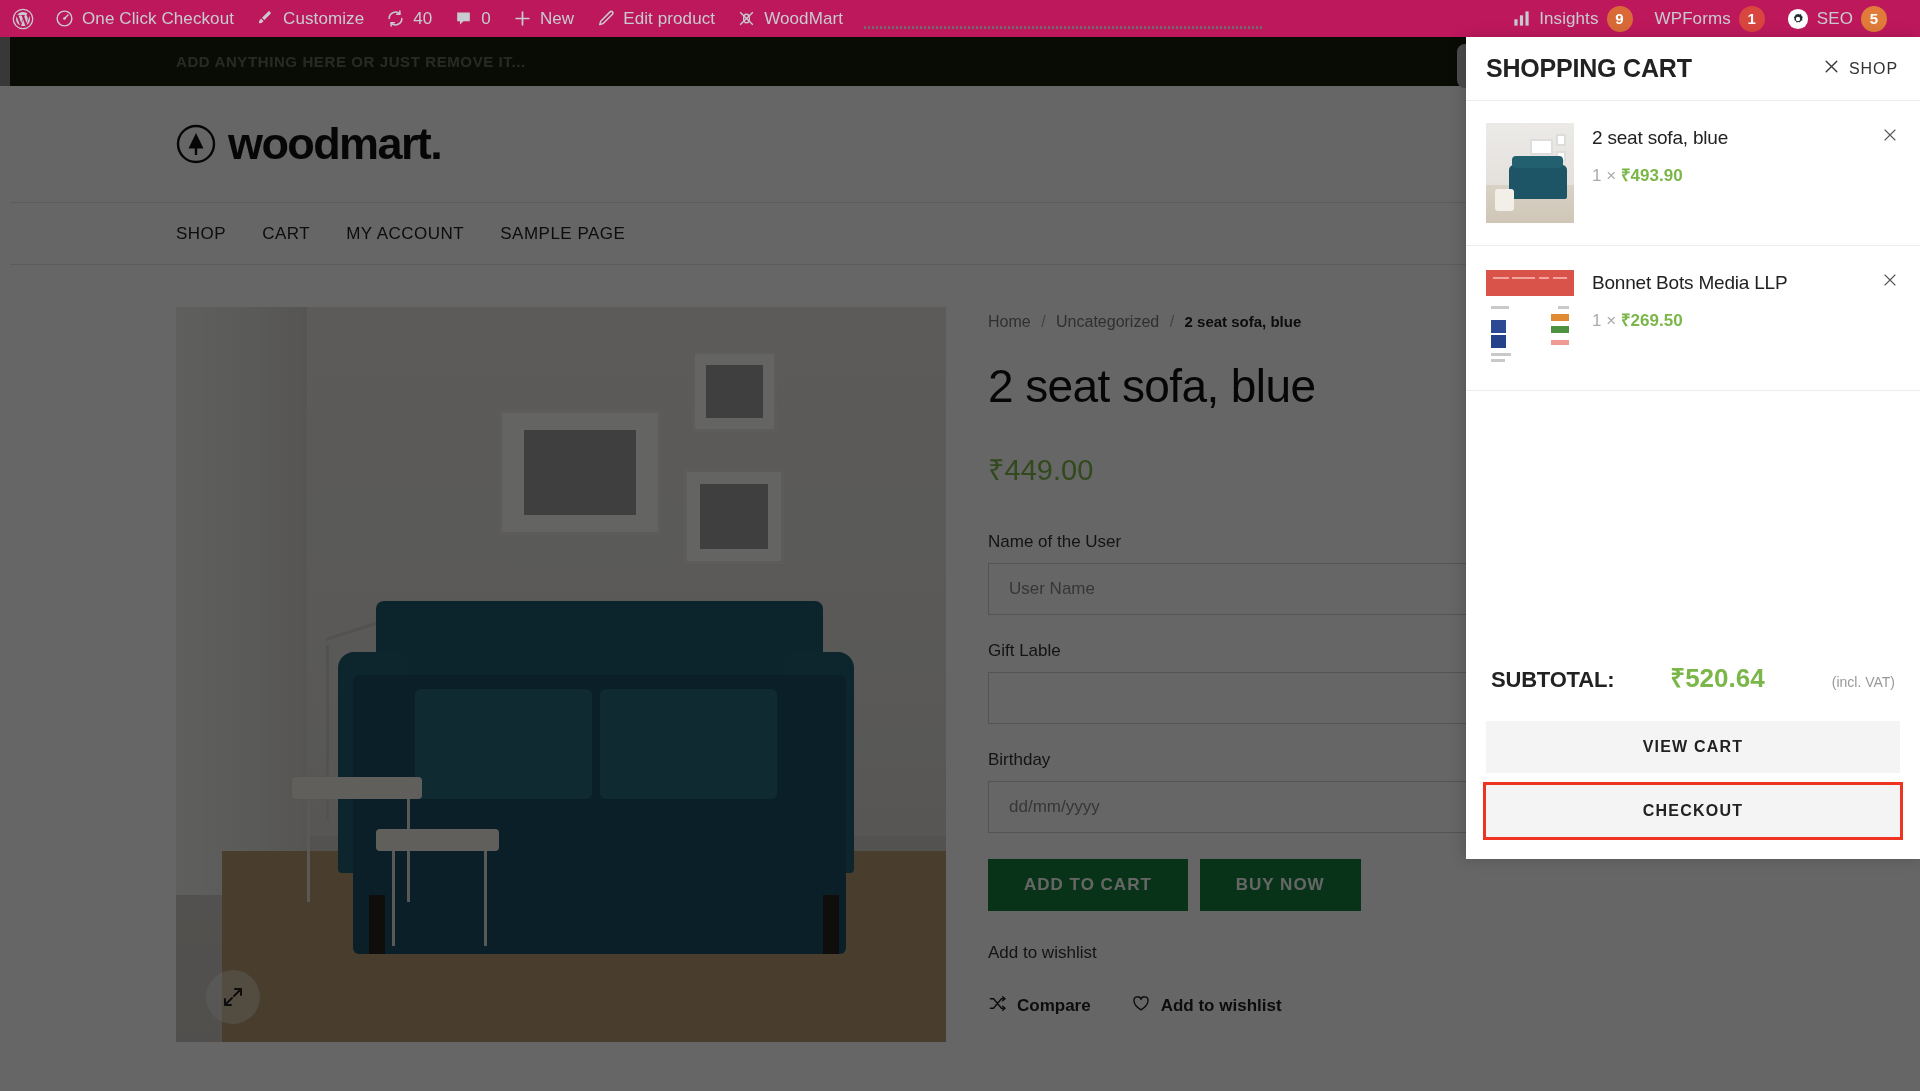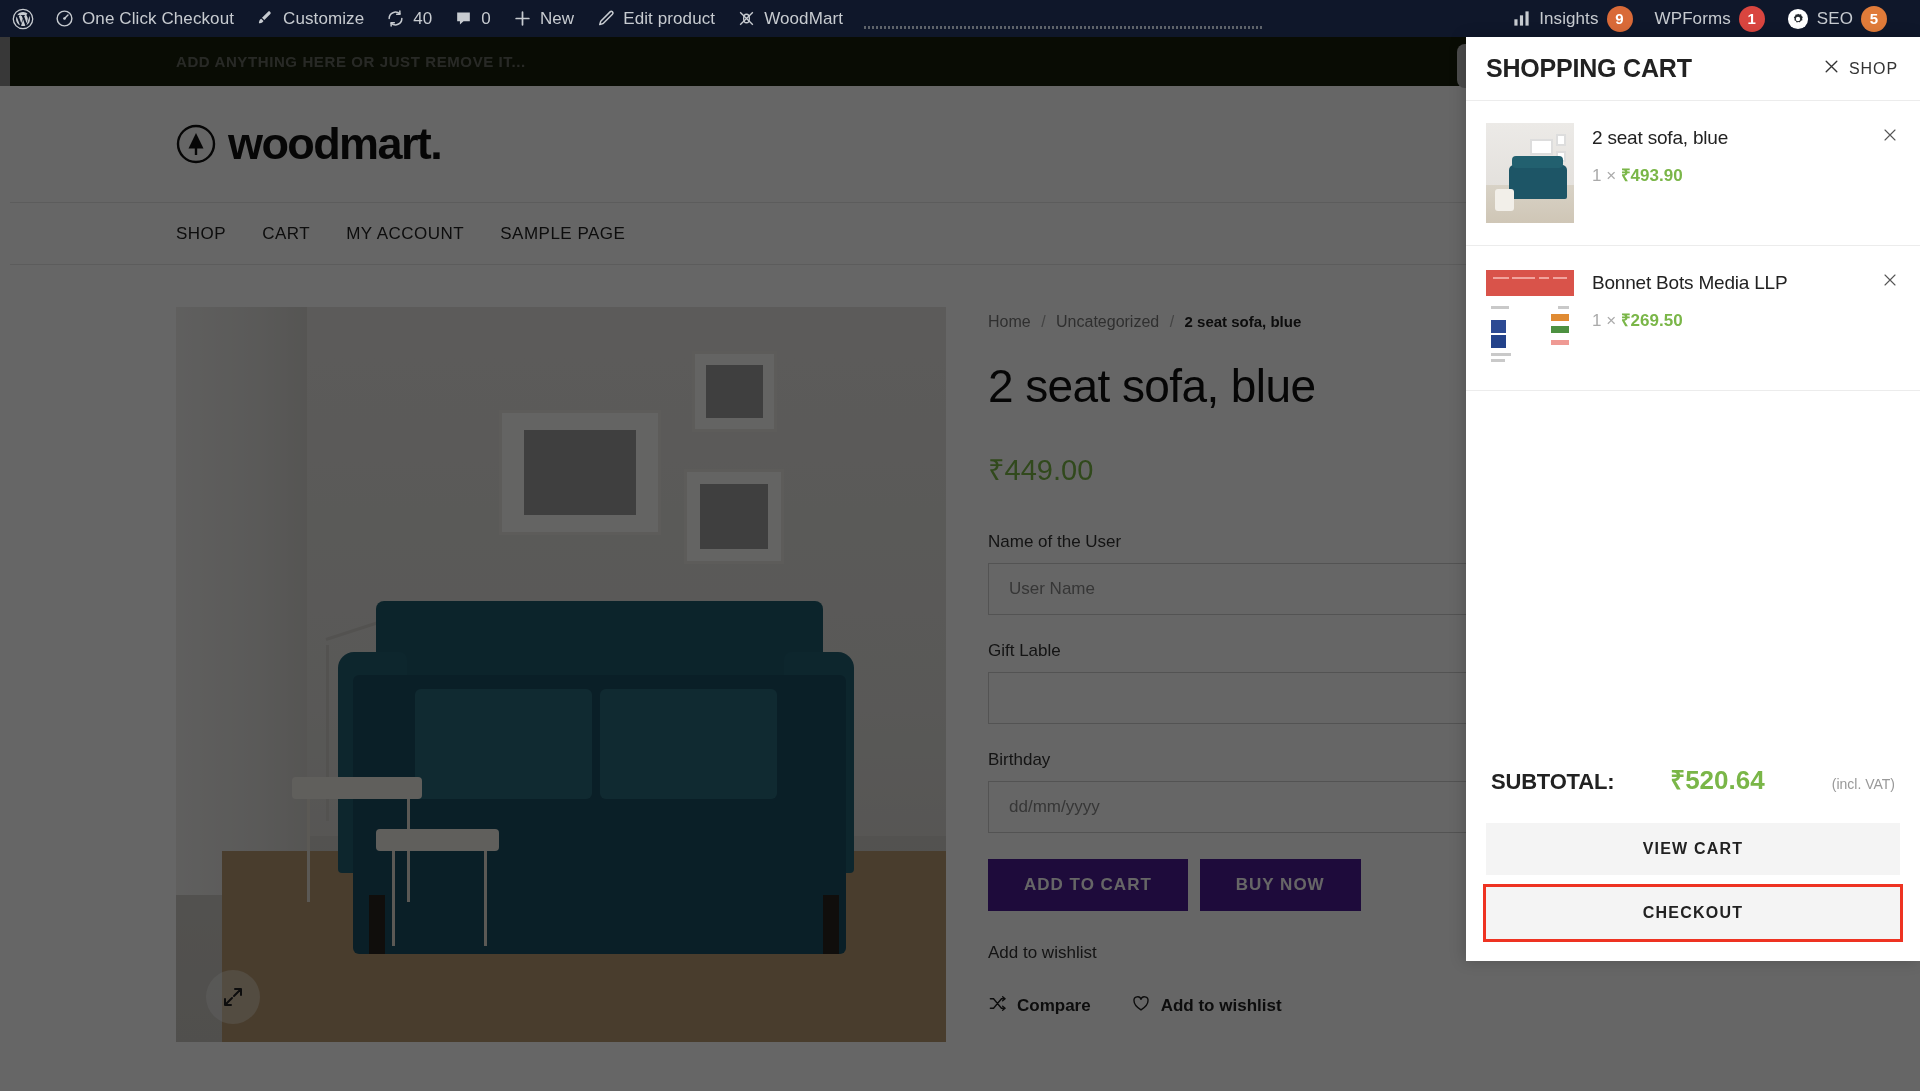--- a/index.html
+++ b/index.html
@@ -7,21 +7,21 @@
     width: 1920px; height: 1091px;
     font-family: "Liberation Sans", sans-serif;
     overflow: hidden;
     background: #ffffff;
   }
   #root { position: relative; width: 1920px; height: 1091px; overflow: hidden; }
 
   
   .adminbar {
     position: absolute; top: 0; left: 0; width: 1920px; height: 37px;
-    background: #0f172a; display: flex; align-items: flex-end;
+    background: #be185d; display: flex; align-items: flex-end;
     z-index: 60;
   }
   .ab-item {
     display: flex; align-items: center; gap: 8px;
     height: 37px; padding: 0 11px; color: #c7cbd0;
     font-size: 17px; letter-spacing: .1px; white-space: nowrap;
   }
   .ab-item.logo { padding-left: 12px; padding-right: 10px; }
   .ab-icon { display: inline-flex; align-items: center; justify-content: center; color: #c7cbd0; }
   .ab-spacer { flex: 1 1 auto; height: 37px; position: relative; }
@@ -84,21 +84,21 @@
   .p-title { font-size: 46px; font-weight: normal; letter-spacing: -.6px; color: #111; margin-bottom: 36px; }
   .p-price { font-size: 29px; color: #7ab648; font-weight: normal; margin-bottom: 44px; }
   .f-label { font-size: 17px; color: #333; margin-bottom: 11px; }
   .f-input {
     width: 100%; height: 52px; border: 1px solid #cfcfcf; background: #fff;
     padding: 0 20px; font-size: 17px; color: #888; display: flex; align-items: center;
     margin-bottom: 26px; font-family: "Liberation Sans", sans-serif;
   }
   .btn-row { display: flex; gap: 12px; margin-top: 16px; margin-bottom: 32px; }
   .btn-green {
-    height: 52px; padding: 0 36px; background: #4c1d95; color: #fff;
+    height: 52px; padding: 0 36px; background: #15803d; color: #fff;
     display: flex; align-items: center; justify-content: center;
     font-size: 17px; letter-spacing: 1px; font-weight: bold;
   }
   .wish-plain { font-size: 17px; color: #333; margin-bottom: 30px; }
   .meta-row { display: flex; gap: 40px; align-items: center; }
   .meta-item { display: flex; align-items: center; gap: 10px; font-size: 17px; font-weight: bold; color: #222; }
 
   
   .overlay {
     position: absolute; top: 37px; left: 0; width: 1920px; height: 1054px;
@@ -111,21 +111,21 @@
 
   
   .chat-bubble {
     position: absolute; left: 1457px; top: 44px; width: 44px; height: 44px;
     border-radius: 8px; background: #4c4c4c; display: flex; align-items: center; justify-content: center;
     z-index: 45;
   }
 
   
   .cart-panel {
-    position: absolute; top: 37px; right: 0; width: 454px; height: 924px;
+    position: absolute; top: 37px; right: 0; width: 454px; height: 822px;
     background: #fff; z-index: 70; display: flex; flex-direction: column;
     box-shadow: -2px 0 14px rgba(0,0,0,.18);
   }
   .cart-head {
     height: 63px; display: flex; align-items: center; justify-content: space-between;
     padding: 0 22px 0 20px; flex: 0 0 auto;
   }
   .cart-title { font-size: 25px; font-weight: bold; letter-spacing: -.2px; color: #222; }
   .cart-close { display: flex; align-items: center; gap: 9px; font-size: 16px; letter-spacing: .9px; color: #333; }
   .cart-items { flex: 1 1 auto; overflow: hidden; border-top: 1px solid #ececec; }

